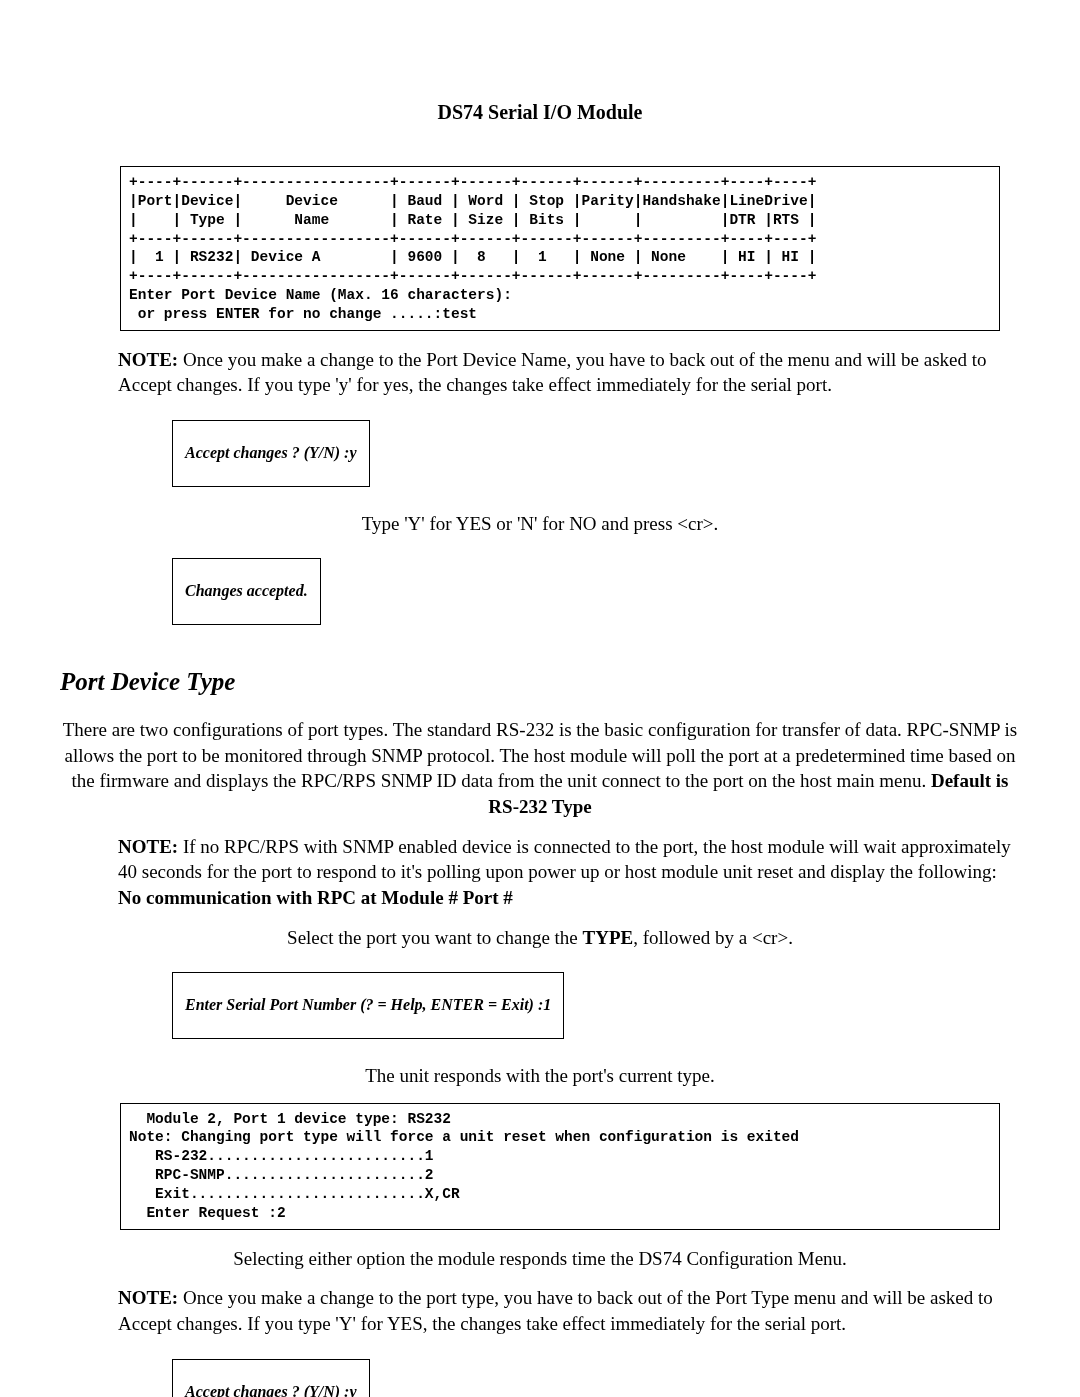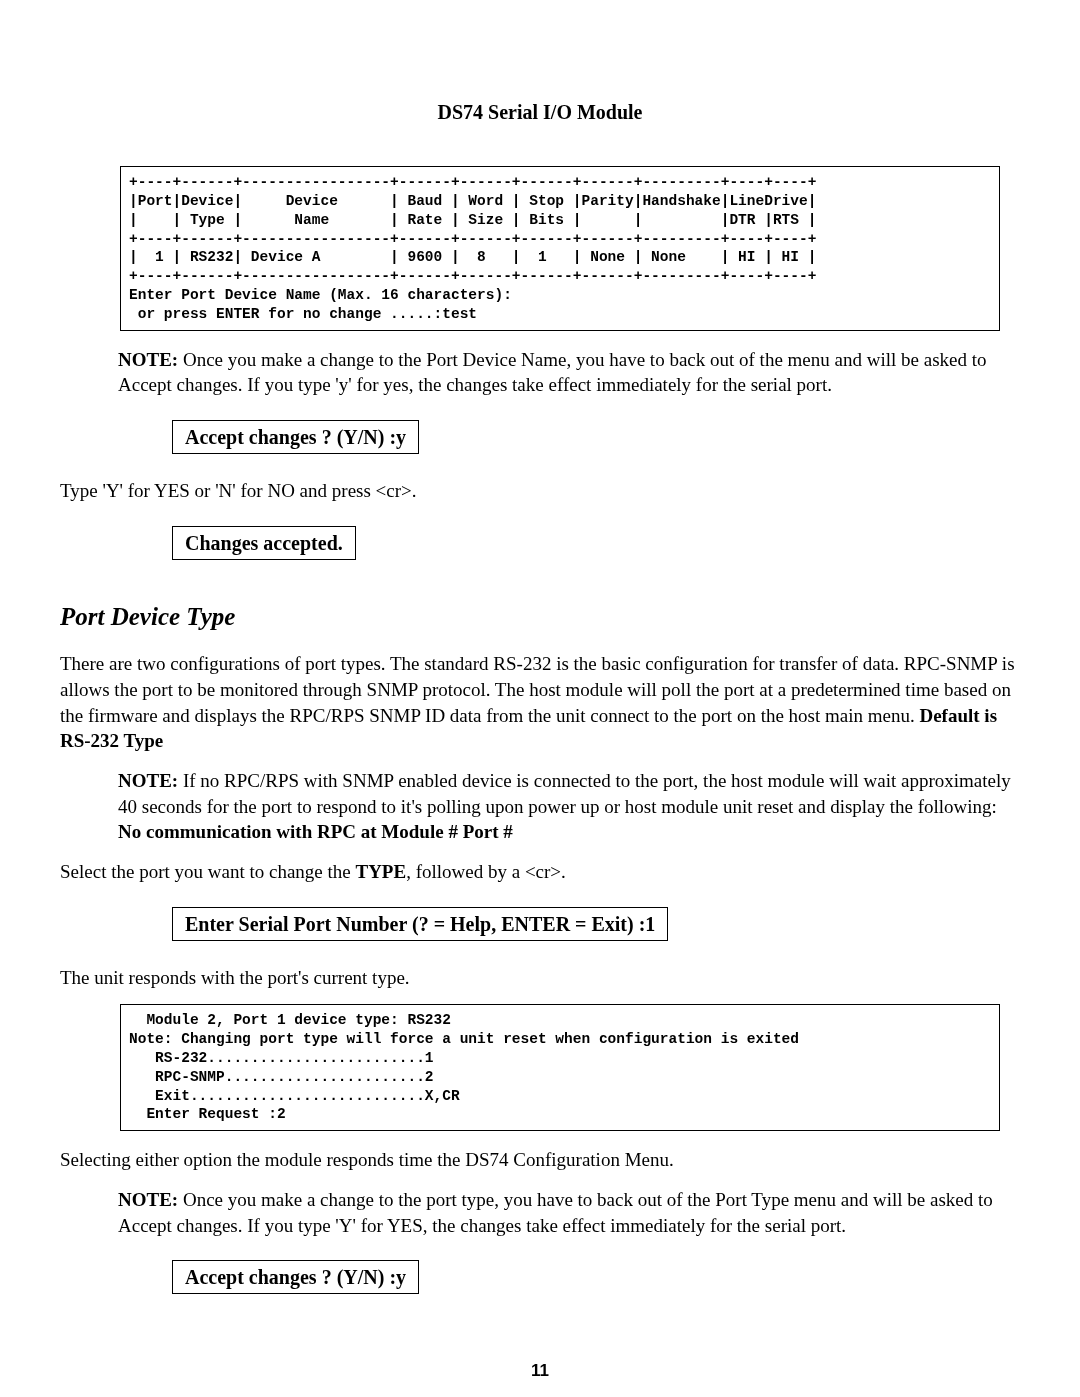--- a/index.html
+++ b/index.html
@@ -31,29 +31,30 @@
     }
     .wide-box {
       margin-left: 60px;
       margin-right: 0;
       width: 880px;
       box-sizing: border-box;
     }
     .narrow-box {
       margin-left: 112px;
       display: inline-block;
-      padding: 3px 12px;
+      padding: 22px 12px;
       font-family: 'Times New Roman', Times, serif;
       font-weight: bold;
-      font-size: 20px;
+      font-size: 16px;
       white-space: normal;
+      font-style: italic;
     }
     .para {
       margin: 8px 0 14px 0;
-      text-align: left;
+      text-align: center;
     }
     .note-para {
       margin: 8px 0 14px 58px;
       font-family: Liberation Serif, serif;
     }
     .section-heading {
       font-style: italic;
       font-weight: bold;
       font-size: 25px;
       margin: 24px 0 18px 0;

